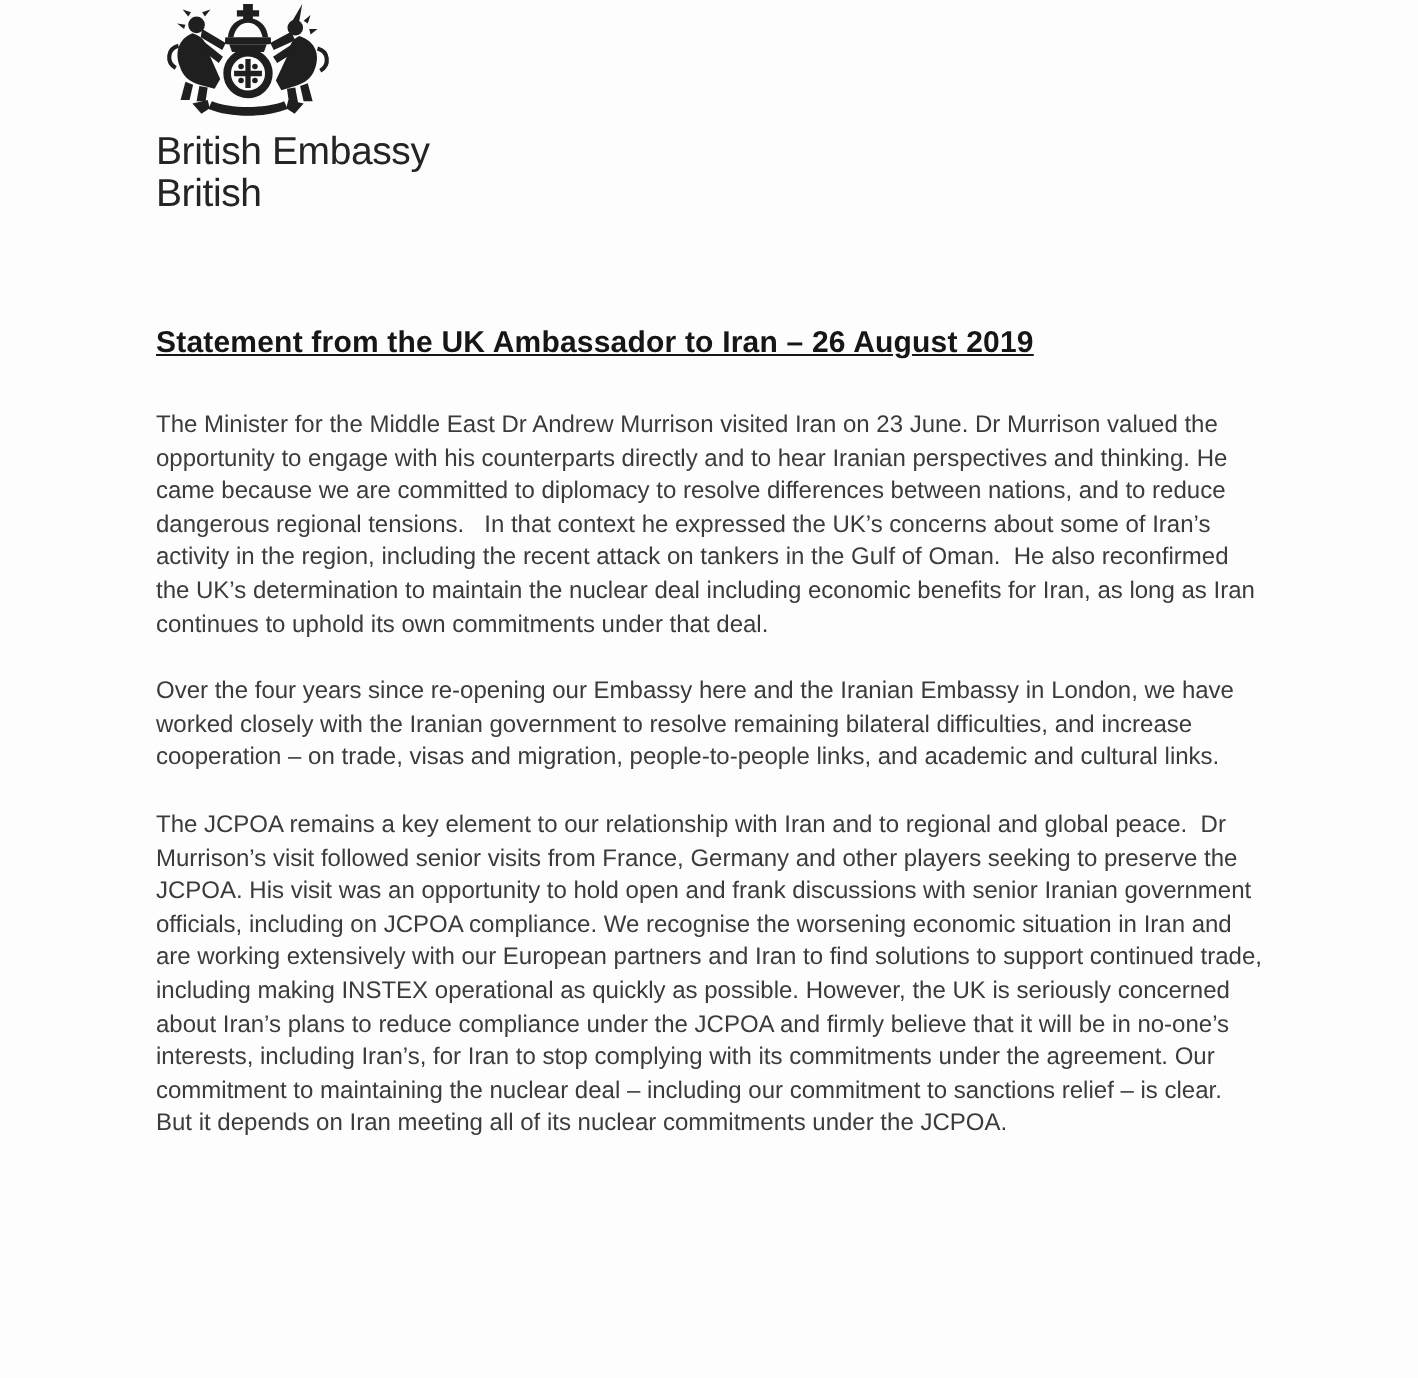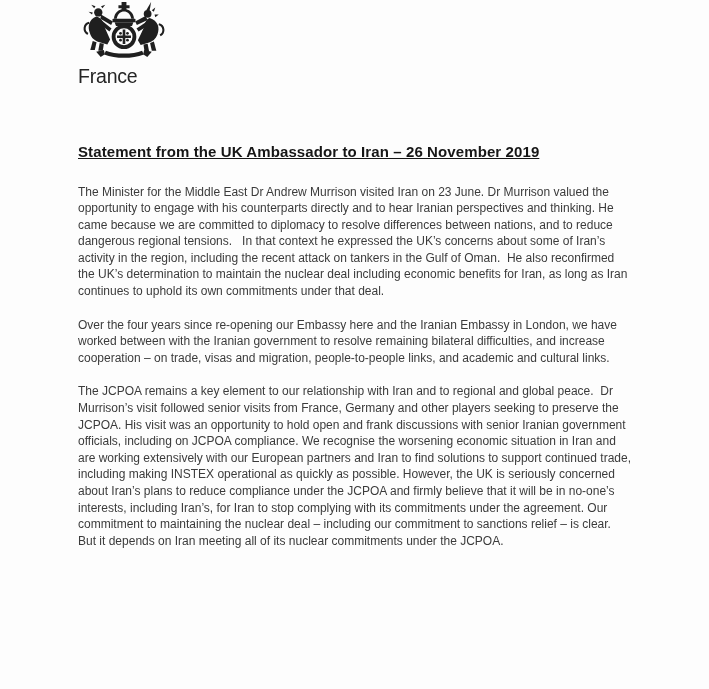--- a/index.html
+++ b/index.html
@@ -96,24 +96,25 @@
         <path d="M110 32 C118 34 119 44 112 48" fill="none" stroke="#1f1f1f" stroke-width="3"></path>
         <path d="M103 57 l3.5 13 h-6.5 l-2.5 -11 z"></path>
         <path d="M94 60 l2 11 h-6.5 l-1.5 -10 z"></path>
 
         <path d="M34 70 C47 75.5 73 75.5 86 70 l2.5 5.5 C72 82 48 82 31.5 75.5 z"></path>
         <path d="M31 69 l-11 2.5 6.5 7.5 6 -4 z"></path>
         <path d="M89 69 l11 2.5 -6.5 7.5 -6 -4 z"></path>
       </g>
     </svg>
     <div class="org">
-      <div>France</div>
+      <div>British Embassy</div>
+      <div>British</div>
     </div>
   </header>
 
   <main class="statement-body">
-    <h1 class="statement-title">Statement from the UK Ambassador to Iran – 26 November 2019</h1>
+    <h1 class="statement-title">Statement from the UK Ambassador to Iran – 26 August 2019</h1>
     <p class="first">The Minister for the Middle East Dr Andrew Murrison visited Iran on 23 June. Dr Murrison valued the opportunity to engage with his counterparts directly and to hear Iranian perspectives and thinking. He came because we are committed to diplomacy to resolve differences between nations, and to reduce dangerous regional tensions.   In that context he expressed the UK’s concerns about some of Iran’s activity in the region, including the recent attack on tankers in the Gulf of Oman.  He also reconfirmed the UK’s determination to maintain the nuclear deal including economic benefits for Iran, as long as Iran continues to uphold its own commitments under that deal.</p>
-    <p>Over the four years since re-opening our Embassy here and the Iranian Embassy in London, we have worked between with the Iranian government to resolve remaining bilateral difficulties, and increase cooperation – on trade, visas and migration, people-to-people links, and academic and cultural links.</p>
+    <p>Over the four years since re-opening our Embassy here and the Iranian Embassy in London, we have worked closely with the Iranian government to resolve remaining bilateral difficulties, and increase cooperation – on trade, visas and migration, people-to-people links, and academic and cultural links.</p>
     <p>The JCPOA remains a key element to our relationship with Iran and to regional and global peace.  Dr Murrison’s visit followed senior visits from France, Germany and other players seeking to preserve the JCPOA. His visit was an opportunity to hold open and frank discussions with senior Iranian government officials, including on JCPOA compliance. We recognise the worsening economic situation in Iran and are working extensively with our European partners and Iran to find solutions to support continued trade, including making INSTEX operational as quickly as possible. However, the UK is seriously concerned about Iran’s plans to reduce compliance under the JCPOA and firmly believe that it will be in no-one’s interests, including Iran’s, for Iran to stop complying with its commitments under the agreement. Our commitment to maintaining the nuclear deal – including our commitment to sanctions relief – is clear.  But it depends on Iran meeting all of its nuclear commitments under the JCPOA.</p>
   </main>
 
 </div>
 
 </body></html>

